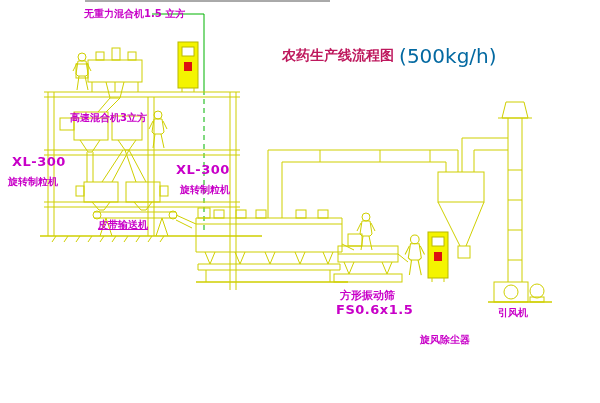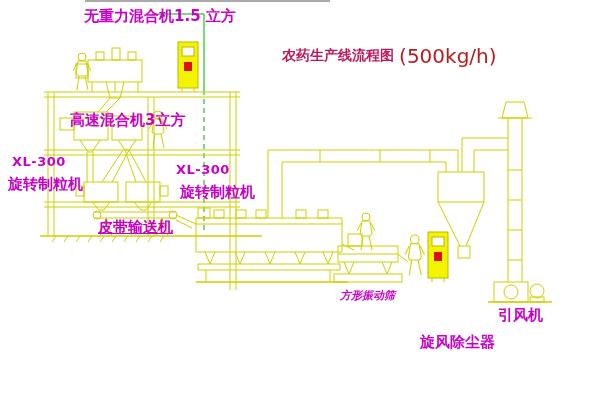--- a/index.html
+++ b/index.html
@@ -12,29 +12,29 @@
   svg{stroke:#cfcf00;fill:none;stroke-width:1;}
   .thick{stroke-width:1.6;}
   .green-solid{stroke:#00b300;}
   .green-dash{stroke:#00b300;stroke-dasharray:5 4;}
   .red-fill{fill:#dd1111;stroke:none;}
   .panel-body{fill:#f4f400;stroke:#b8b800;}
   .panel-display{fill:#ffffff;stroke:#b8b800;}
   .edge-line{stroke:#555555;}
   
   .lbl{
-    position:absolute;color:#c800c8;font-weight:bold;font-size:15px;
+    position:absolute;color:#c800c8;font-weight:bold;font-size:10px;
     line-height:1.1;white-space:nowrap;
   }
   .lbl.model{font-size:13px;letter-spacing:.5px;}
   .title{
     position:absolute;left:282px;top:44px;white-space:nowrap;
   }
   .title .main{color:#be185d;font-weight:bold;font-size:14px;vertical-align:middle;}
-  .title .cap{color:#b91c1c;font-size:20px;font-weight:normal;vertical-align:middle;}
+  .title .cap{color:#0369a1;font-size:20px;font-weight:normal;vertical-align:middle;}
 </style>
 </head>
 <body>
 
 <div class="canvas">
 
   <svg width="600" height="403" viewBox="0 0 600 403">
 
     <defs>
       <g id="person">
@@ -200,19 +200,20 @@
 
   <div class="lbl model" style="left:12px;top:155px;">XL-300</div>
   <div class="lbl" style="left:8px;top:176px;">旋转制粒机</div>
 
   <div class="lbl model" style="left:176px;top:163px;">XL-300</div>
   <div class="lbl" style="left:180px;top:184px;">旋转制粒机</div>
 
   <div class="lbl" style="left:98px;top:219px;text-decoration:underline;">皮带输送机</div>
 
 
-  <div class="lbl" style="left:340px;top:290px;font-size:11px;font-style:italic;">方形振动筛</div>
+  <div class="lbl" style="left:340px;top:290px;font-size:11px;">方形振动筛</div>
+  <div class="lbl model" style="left:336px;top:303px;">FS0.6x1.5</div>
 
   <div class="lbl" style="left:420px;top:295px;margin-top:39px;">旋风除尘器</div>
 
   <div class="lbl" style="left:498px;top:307px;">引风机</div>
 
 </div>
 
 </body></html>

